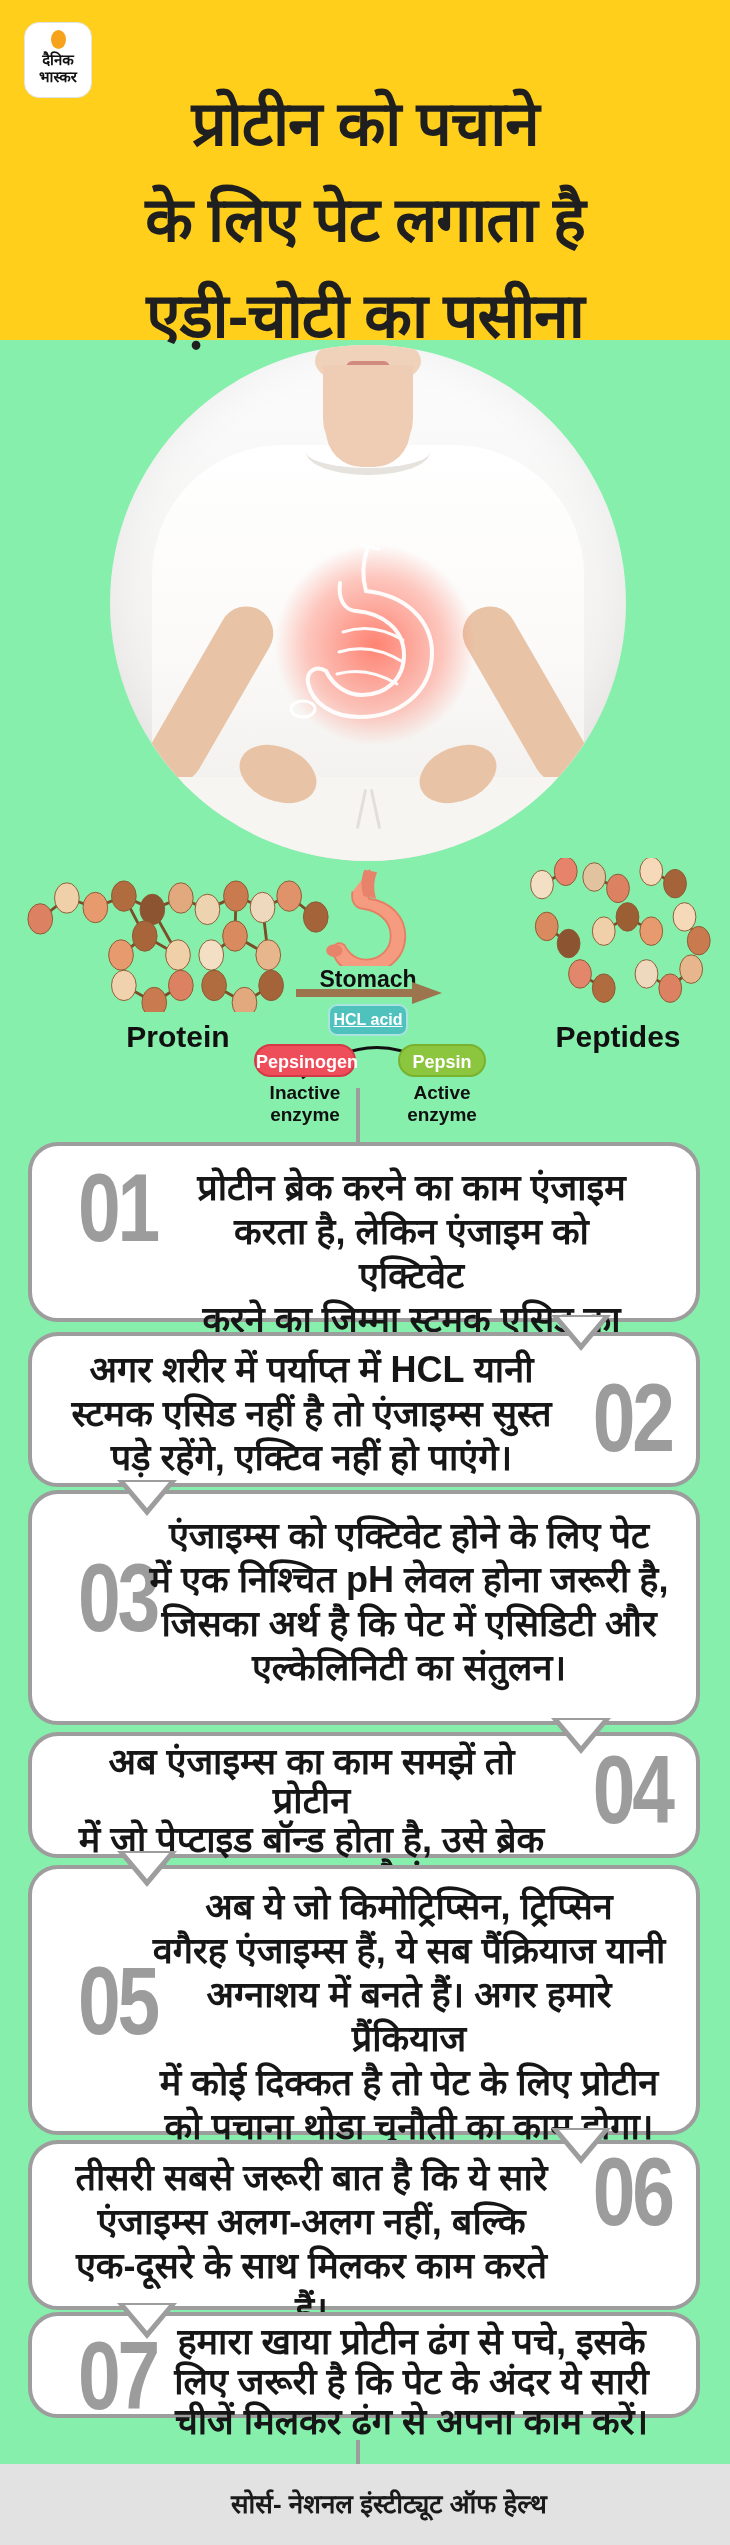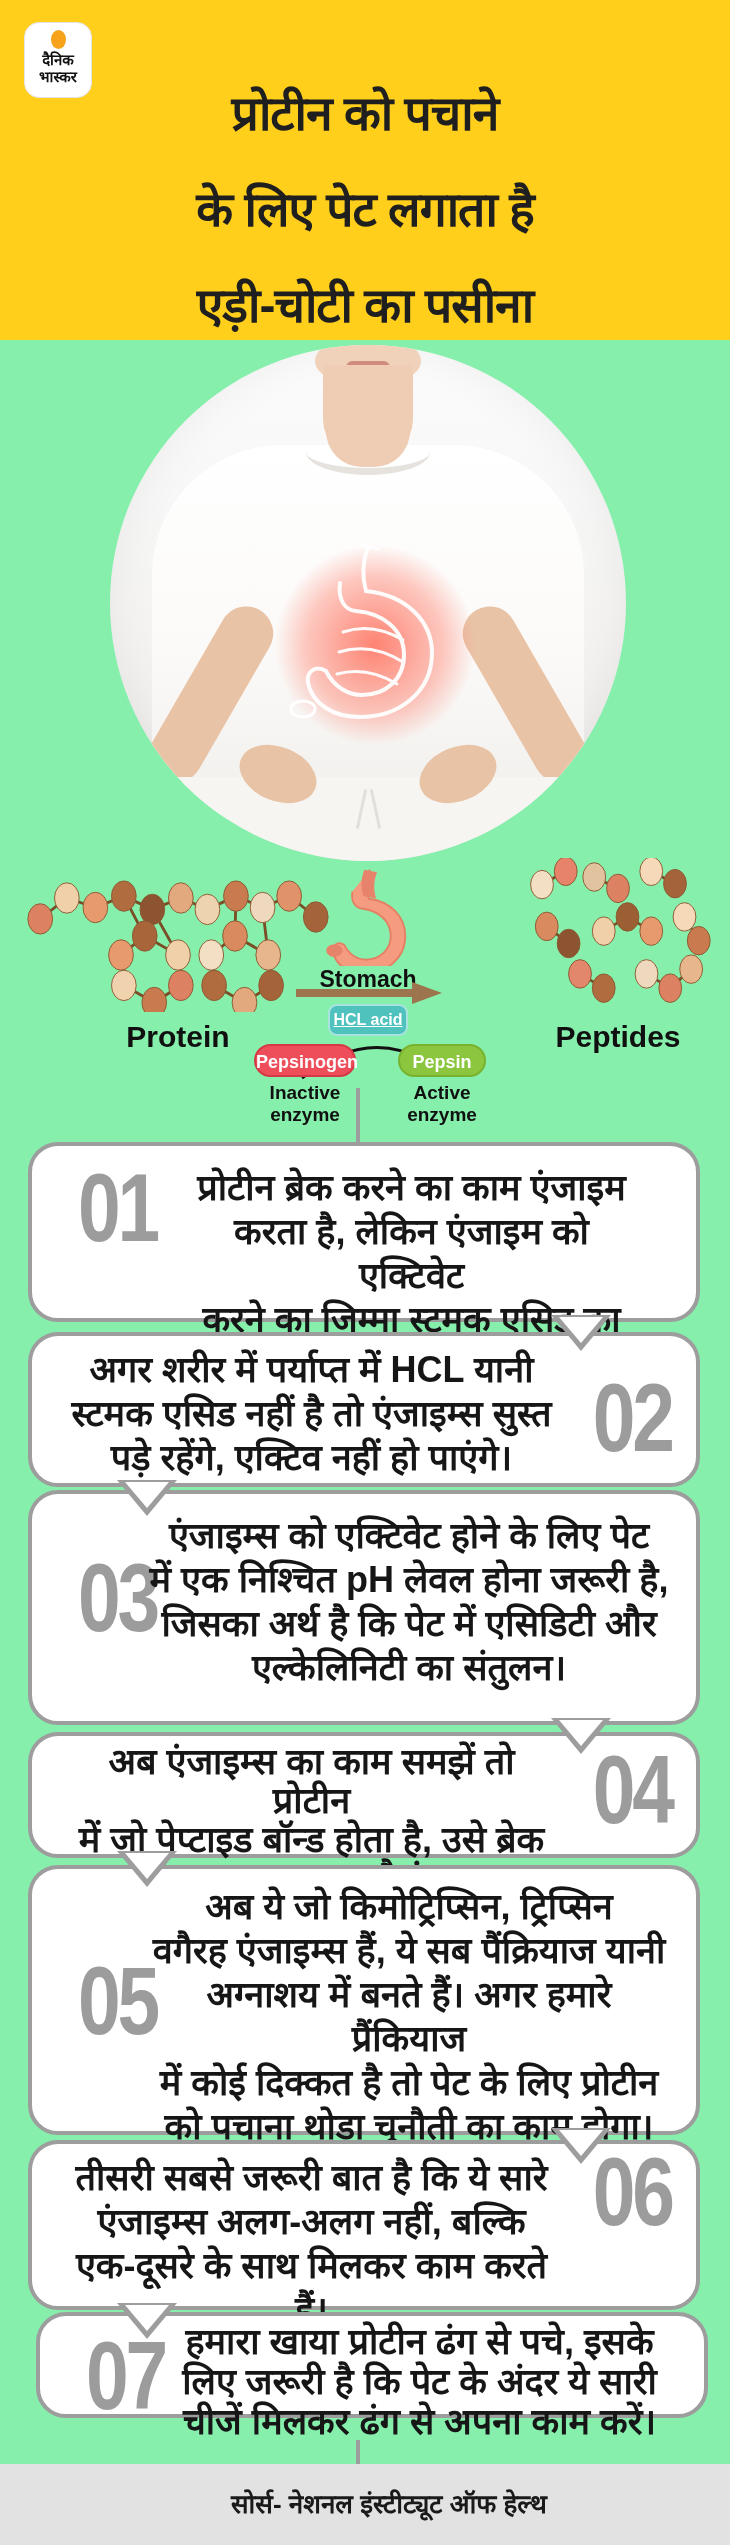--- a/index.html
+++ b/index.html
@@ -5,21 +5,21 @@
   html,body{margin:0;padding:0;background:#fff;}
   body{font-family:"Liberation Sans","DejaVu Sans",sans-serif;}
   #stage{position:relative;width:730px;height:2545px;background:#86efac;overflow:hidden;margin:0 auto;}
   
   .header{position:absolute;left:0;top:0;width:730px;height:340px;background:var(--header_bg,#FFCF1B);}
   .logo{position:absolute;left:24px;top:22px;width:68px;height:76px;background:#fff;border:1px solid #e3e3e3;
         border-radius:15px;text-align:center;box-sizing:border-box;}
   .logo-dot{width:15px;height:19px;border-radius:50%;background:var(--logo_orange,#F6A21B);margin:7px auto 2px;}
   .logo-txt{font-size:15px;font-weight:700;color:#111;line-height:17px;}
   .headline{position:absolute;left:0;top:34px;width:730px;text-align:center;
-            font-size:48px;line-height:96px;font-weight:800;color:#1F1F1F;letter-spacing:-1px;}
+            font-size:62px;line-height:96px;font-weight:800;color:#1F1F1F;letter-spacing:-1px;}
   
   .photo{position:absolute;left:110px;top:345px;width:516px;height:516px;border-radius:50%;overflow:hidden;
          background:linear-gradient(180deg,#fcfcfc 0%,#f3f2f1 60%,#e9e8e6 100%);
          box-shadow:inset 0 0 46px rgba(0,0,0,.06);}
   .p-chin{position:absolute;left:205px;top:-10px;width:106px;height:52px;border-radius:50%;background:#F0D2BB;}
   .p-lips{position:absolute;left:236px;top:16px;width:44px;height:13px;border-radius:10px;background:#D08A7E;}
   .p-neck{position:absolute;left:213px;top:20px;width:90px;height:96px;border-radius:0 0 42px 42px;background:#EECDB4;}
   .p-shirt{position:absolute;left:42px;top:100px;width:432px;height:372px;border-radius:130px 130px 30px 30px;
            background:linear-gradient(180deg,#ffffff 0%,#fbfaf8 55%,#f1efec 100%);}
   .p-collar{position:absolute;left:196px;top:84px;width:124px;height:46px;border-radius:50%;
@@ -247,21 +247,21 @@
   </div>
 
   <div class="bubble" style="top:2140px;height:170px;">
     <div class="num nr" style="top:8px;">06</div>
     <div class="txt" style="padding:12px 140px 0 35px;">तीसरी सबसे जरूरी बात है कि ये सारे<br>एंजाइम्स अलग-अलग नहीं, बल्कि<br>एक-दूसरे के साथ मिलकर काम करते हैं।</div>
     <div class="tail tl">
         <i></i>
       </div>
   </div>
 
-  <div class="bubble" style="top:2312px;height:106px;margin-left:8px;">
+  <div class="bubble" style="top:2312px;height:106px;">
     <div class="num nl" style="top:20px;">07</div>
     <div class="txt" style="padding:6px 45px 1px 140px;line-height:40px;">हमारा खाया प्रोटीन ढंग से पचे, इसके<br>लिए जरूरी है कि पेट के अंदर ये सारी<br>चीजें मिलकर ढंग से अपना काम करें।</div>
   </div>
 
   <div class="conn" style="left:356px;top:2440px;height:26px;"></div>
 
   <div class="footer">सोर्स- नेशनल इंस्टीट्यूट ऑफ हेल्थ</div>
 
 </div>
 

